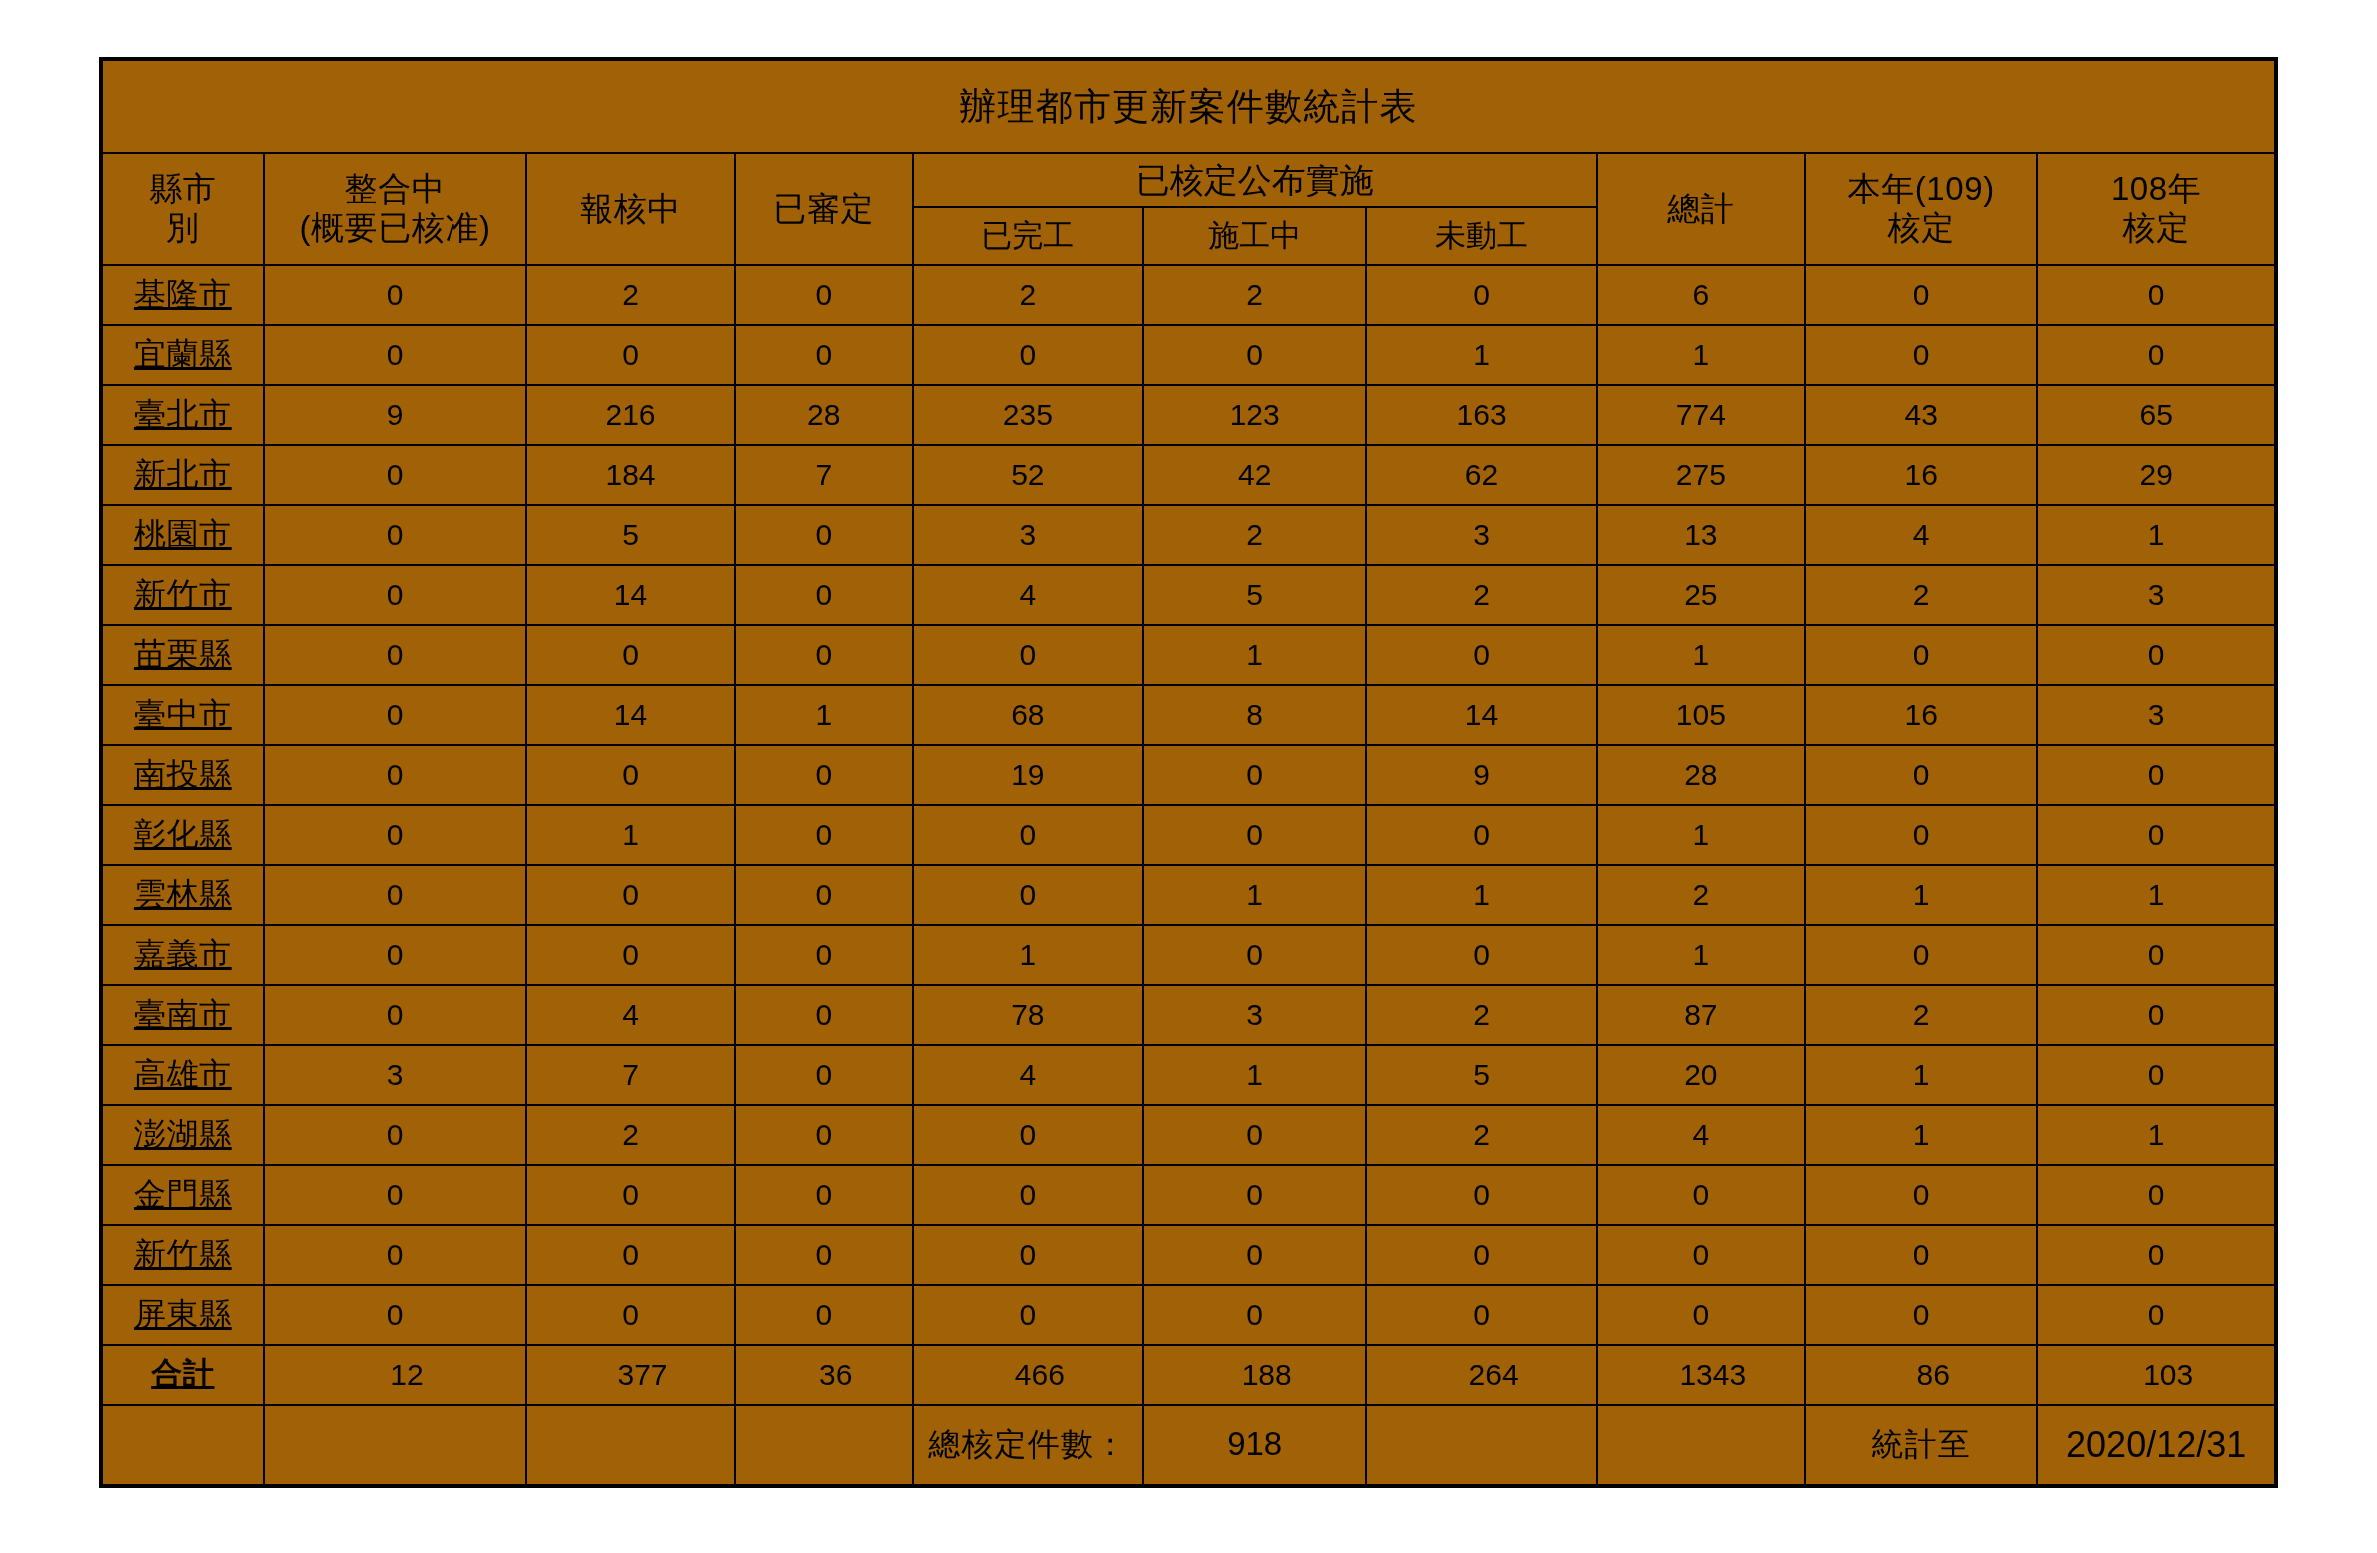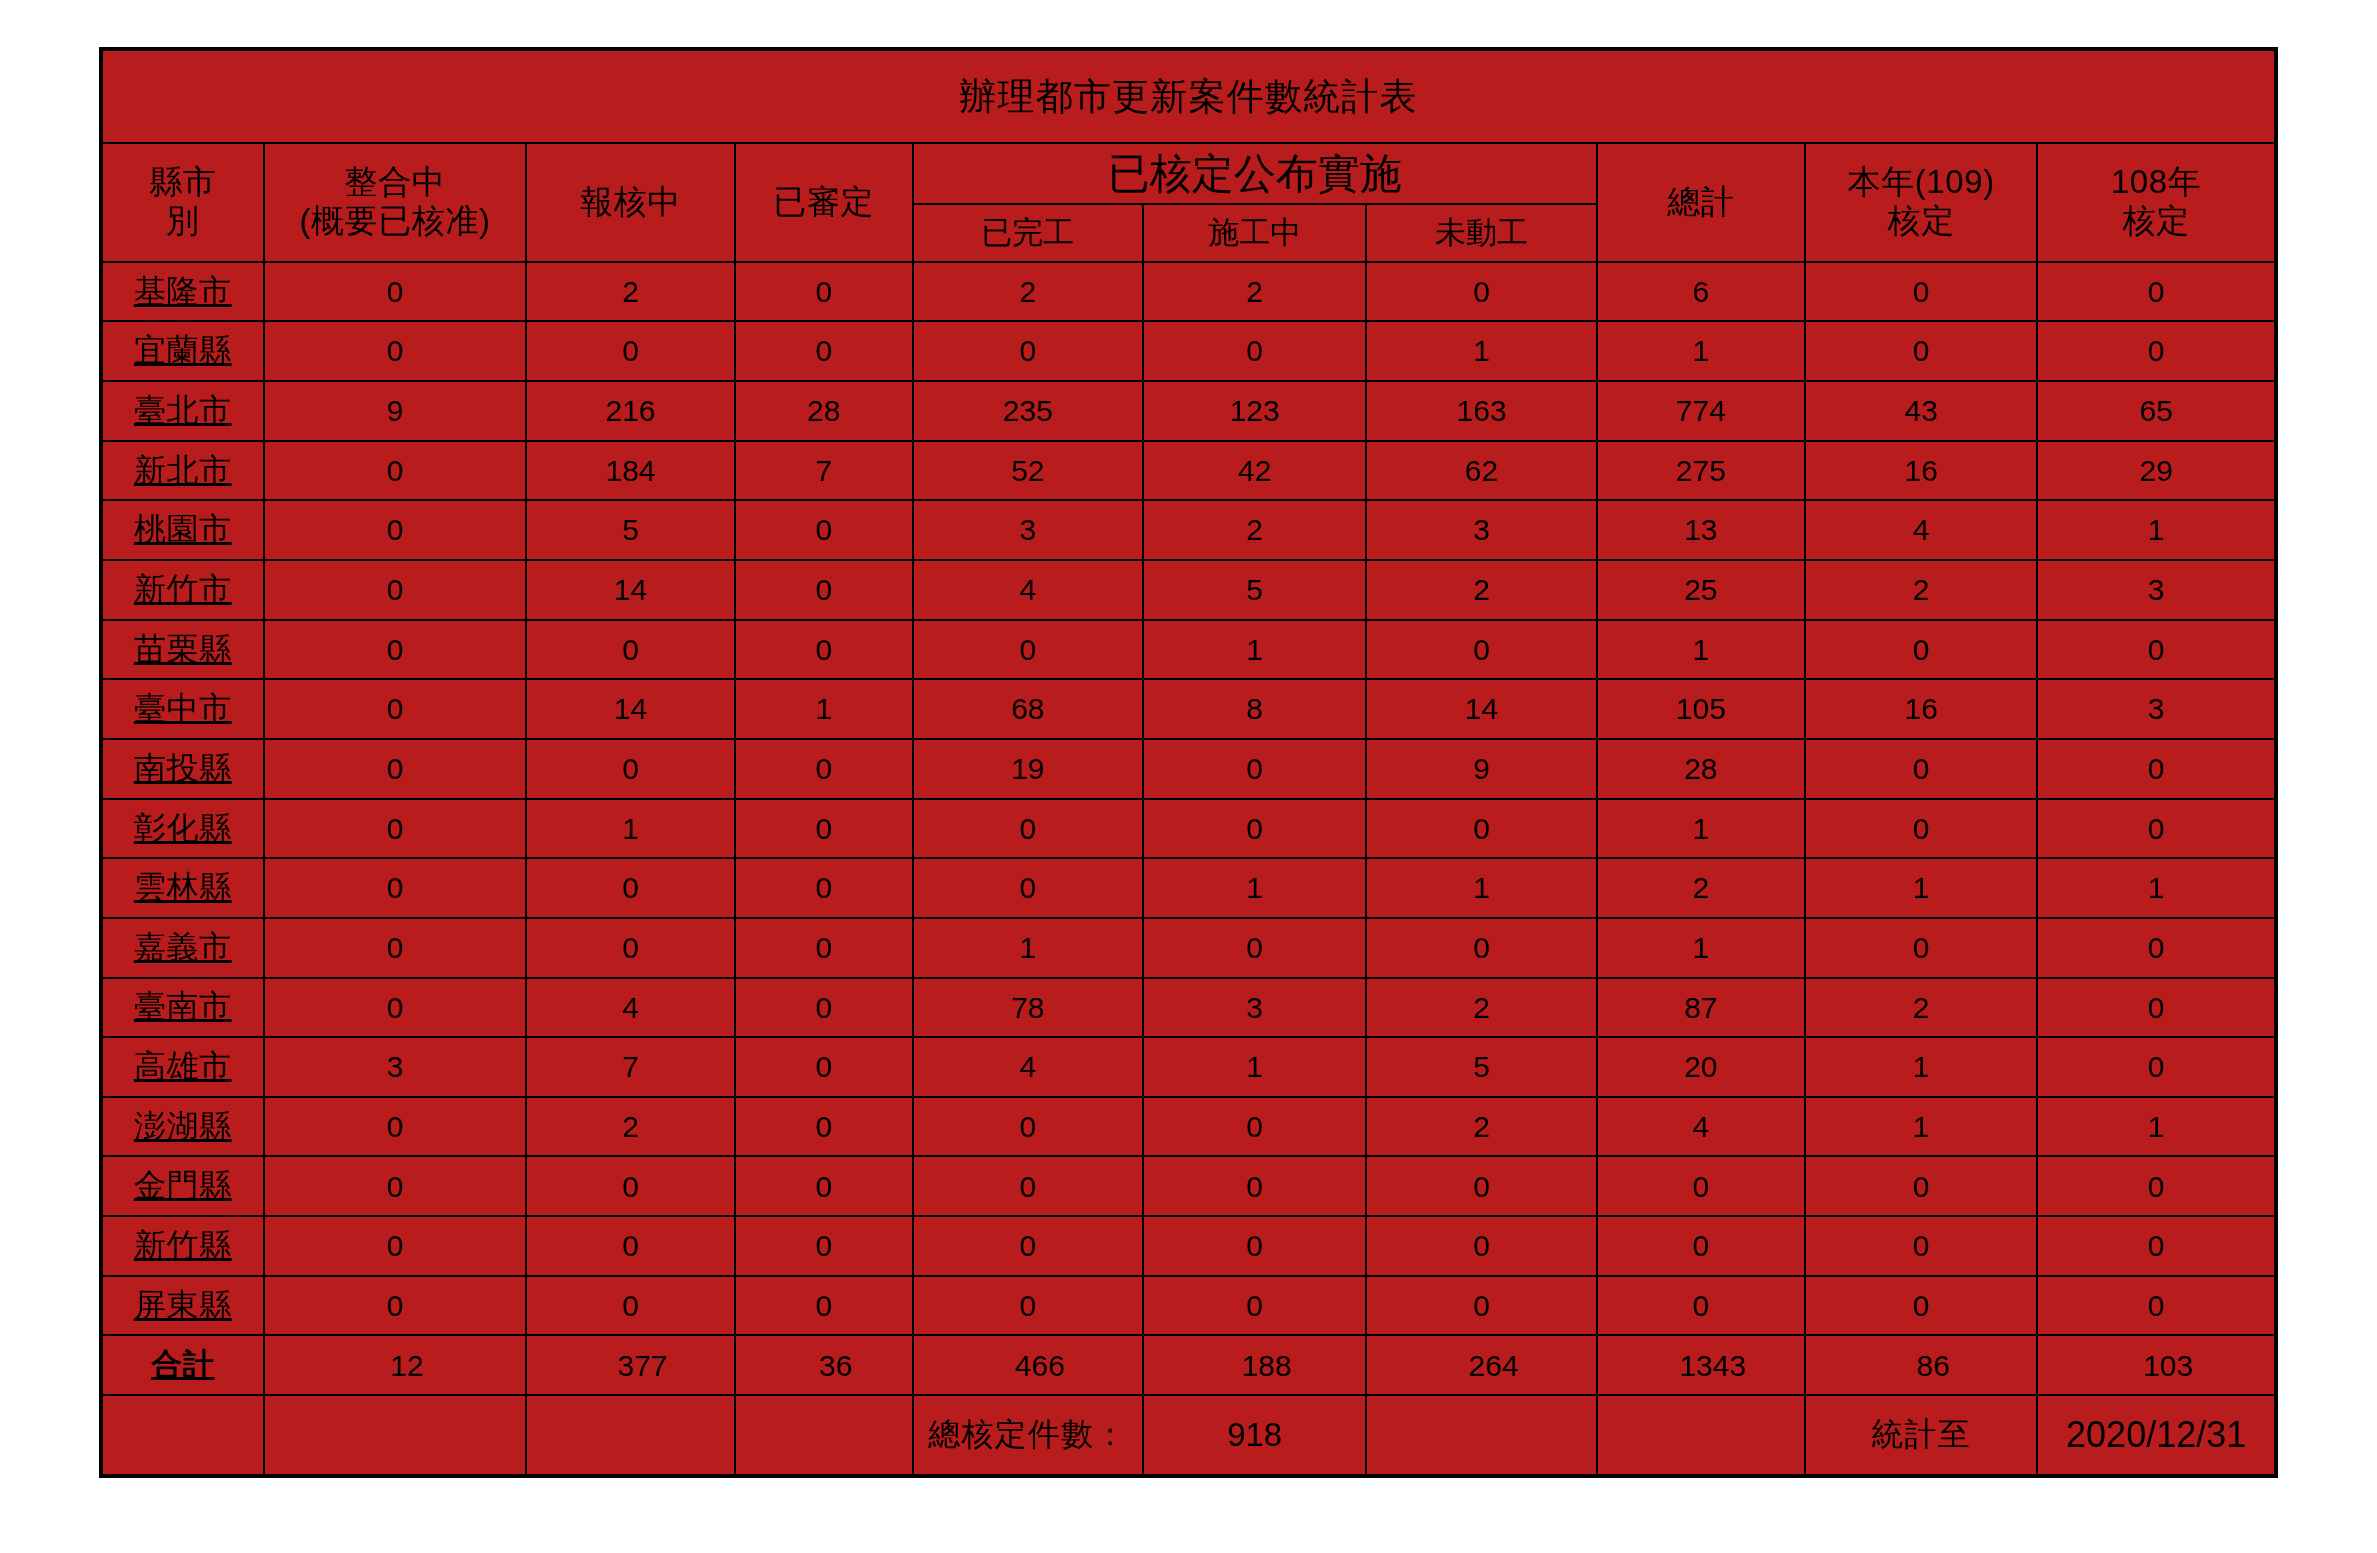--- a/index.html
+++ b/index.html
@@ -10,26 +10,26 @@
   body {
     width: 2377px;
     height: 1554px;
     font-family: "Liberation Sans", "DejaVu Sans", sans-serif;
     color: #000000;
     overflow: hidden;
   }
   .sheet {
     position: absolute;
     left: 99px;
-    top: 47px;
+    top: 57px;
     width: 2179px;
     height: 1431px;
     border: 4.1px solid #000;
     box-sizing: border-box;
-    background: #b91c1c;
+    background: #a16207;
   }
   table.stat {
     width: 100%;
     height: 100%;
     border-collapse: collapse;
     table-layout: fixed;
   }
   table.stat td, table.stat th {
     border: 2.4px solid #000;
     text-align: center;
@@ -53,21 +53,21 @@
   .hdr {
     font-size: 33px;
     font-weight: bold;
     letter-spacing: 0.6px;
   }
   .hdr-small {
     font-size: 31px;
     font-weight: bold;
   }
   .hdr-group {
-    font-size: 42px;
+    font-size: 34px;
     font-weight: bold;
   }
   .rowname {
     font-size: 32px;
     font-weight: bold;
     letter-spacing: 0.6px;
     text-decoration: underline;
   }
   .num {
     font-size: 30px;

